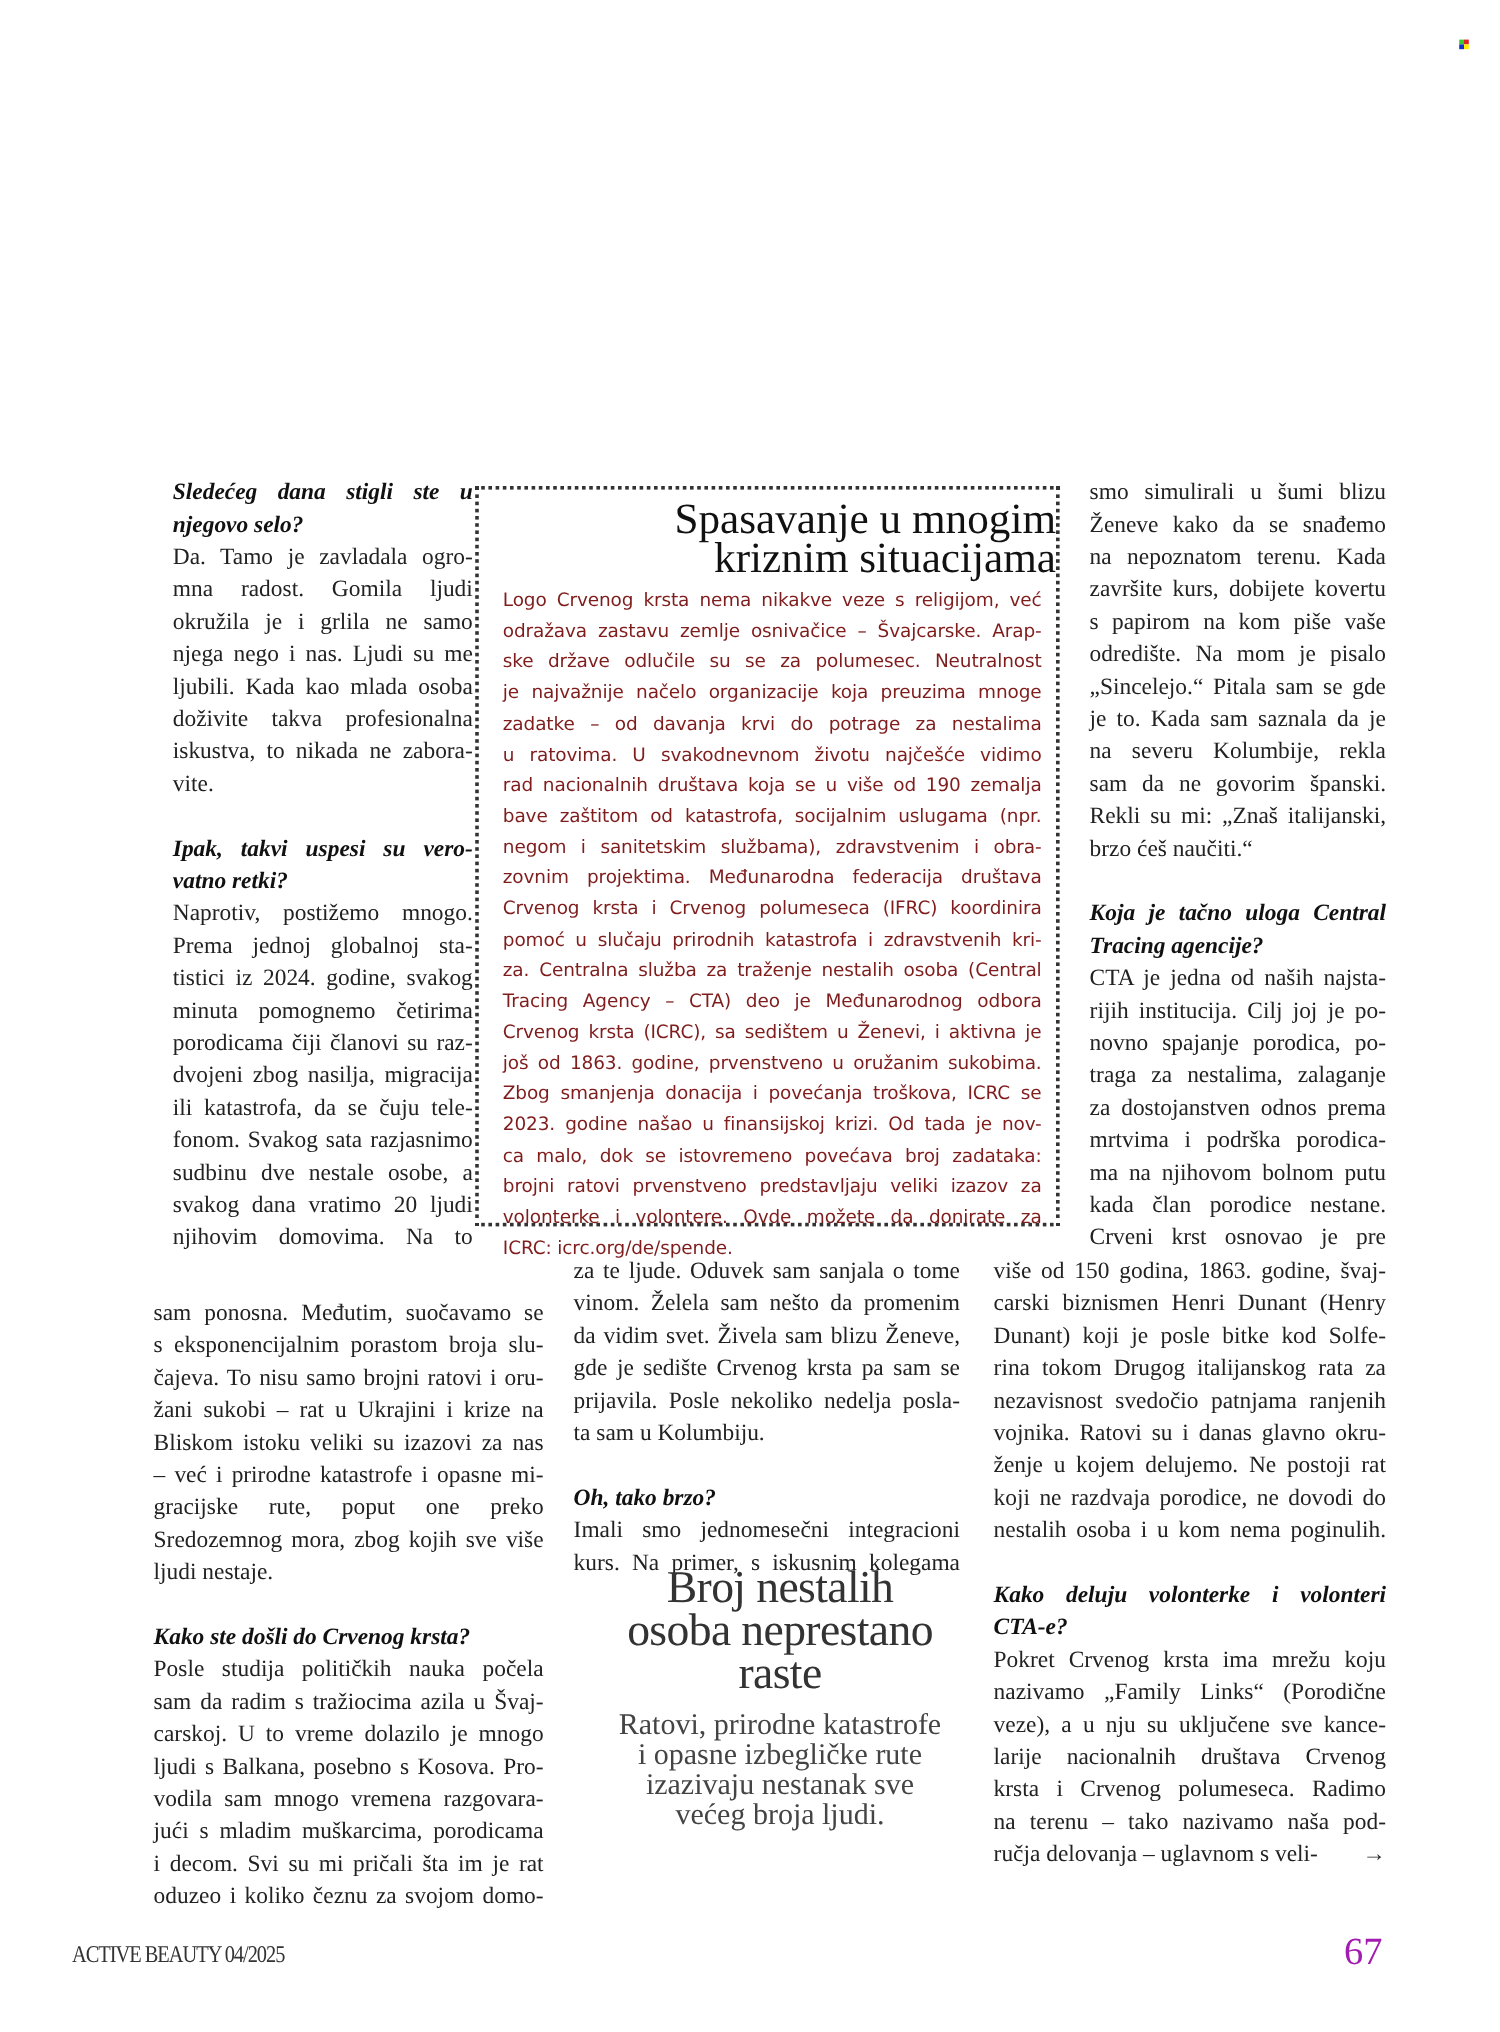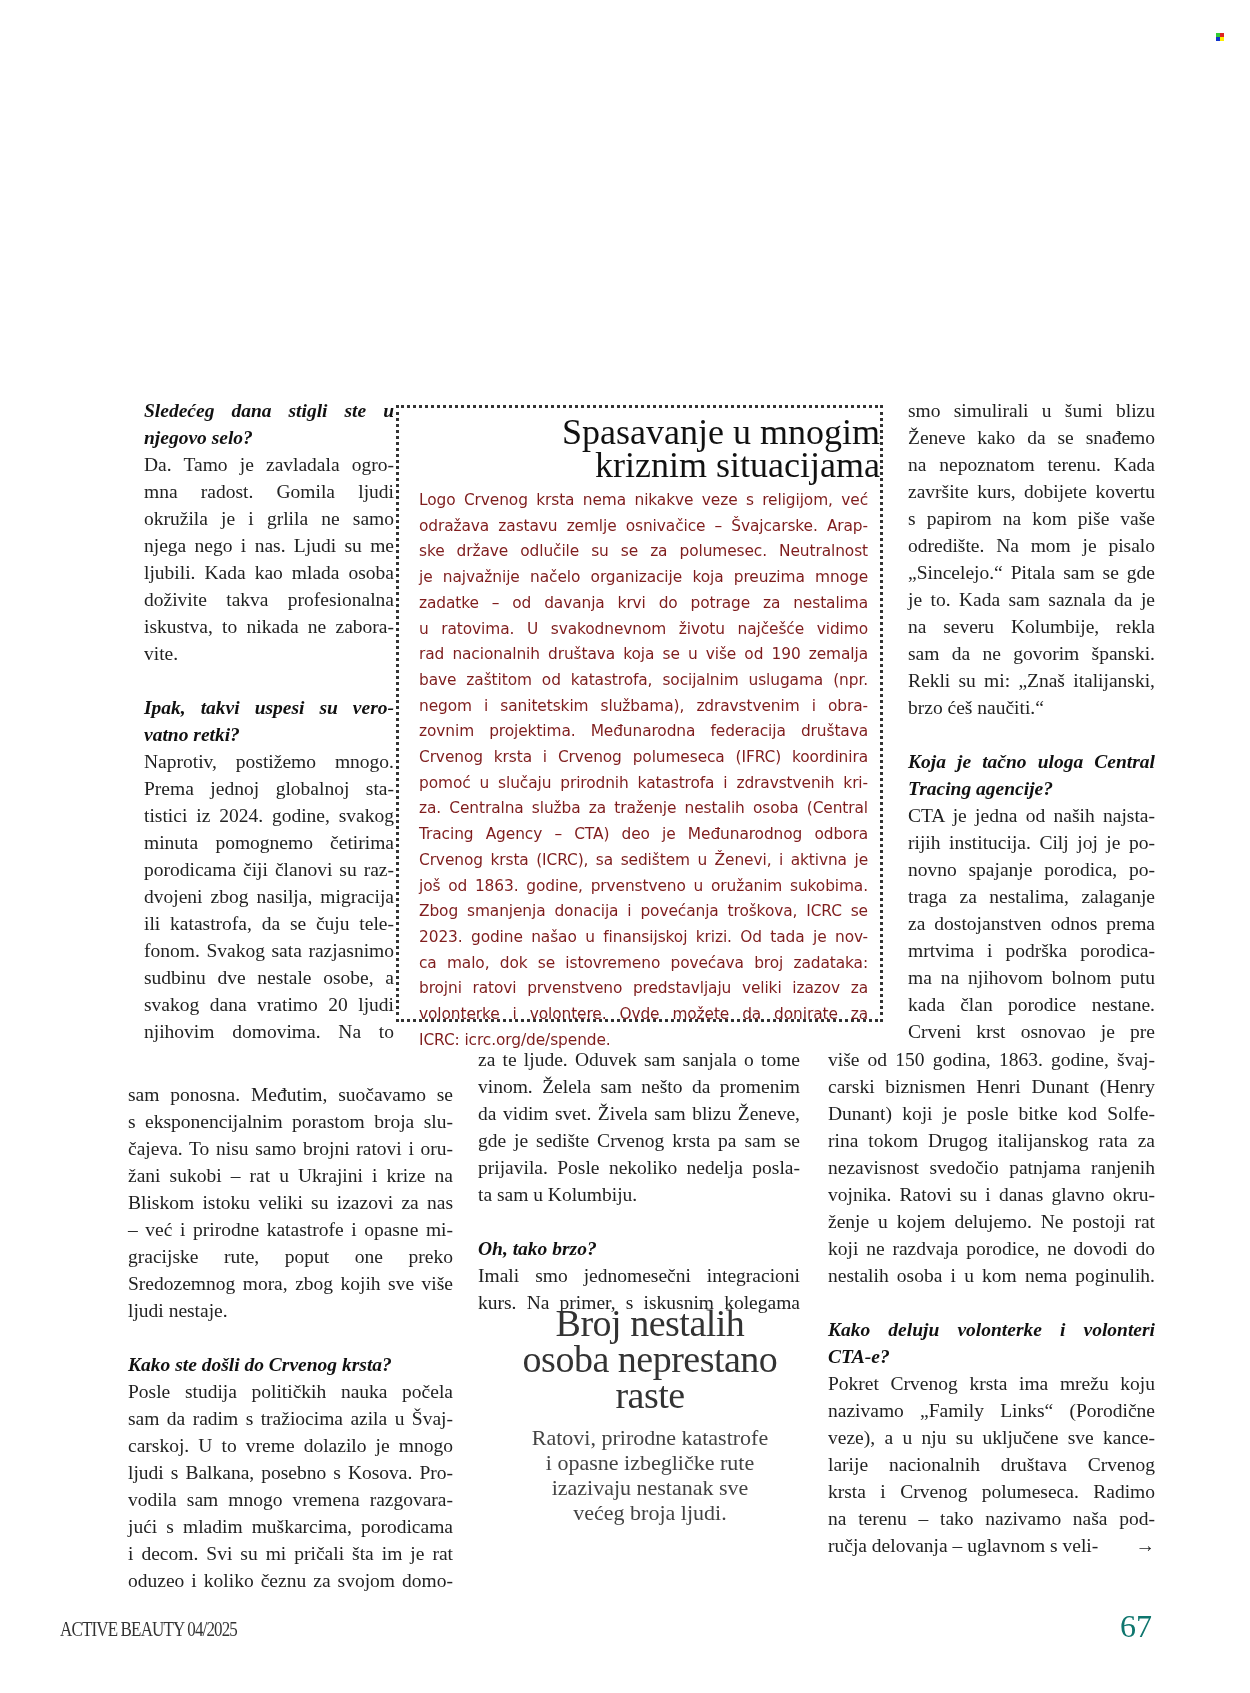--- a/index.html
+++ b/index.html
@@ -13,24 +13,24 @@
 
   .box { left:396px; top:405px; width:487px; height:617px;
          border-top:3px dotted #333; border-left:3px dotted #333; border-right:3px dotted #333; border-bottom:3px dotted #333; box-sizing:border-box; }
   .box-title { position:absolute; left:0; right:0; top:8px; text-align:right;
                font-family:"Liberation Serif", serif; font-size:36px; line-height:33px; color:#111; }
   .box-body { position:absolute; left:20px; right:12px; top:80px;
               font-family:"DejaVu Sans", sans-serif; font-size:15.4px; line-height:25.7px; color:#7f1d1d; letter-spacing:-0.1px; }
 
   .pull { left:480px; top:1276px; width:340px; text-align:center; font-family:"Liberation Serif", serif; color:#333;margin-top:29px; }
   .pull-title { font-size:38px; line-height:36px; font-weight:normal; letter-spacing:-0.5px; }
-  .pull-sub { margin-top:12px; font-size:22px; line-height:25px; color:#444; }
+  .pull-sub { margin-top:12px; font-size:25px; line-height:25px; color:#444; }
 
   .footer-left { left:60px; top:1618px; font-family:"Liberation Serif", serif; font-size:20px; letter-spacing:-1px; color:#333; transform:scaleX(0.85); transform-origin:left; }
-  .footer-right { left:1120px; top:1608px; font-family:"Liberation Serif", serif; font-size:32px; color:#0f766e;text-align:right; }
+  .footer-right { left:1120px; top:1608px; font-family:"Liberation Serif", serif; font-size:32px; color:#a21caf;text-align:right; }
 
   .corner-icon { left:1216px; top:33px; width:8px; height:8px; display:grid; grid-template-columns:4px 4px; grid-template-rows:4px 4px; }
   .corner-icon span { display:block; }
 </style>
 </head>
 <body>
 
 <div class="abs corner-icon">
   <span style="background:#33cc33"></span>
   <span style="background:#dd2222"></span>

